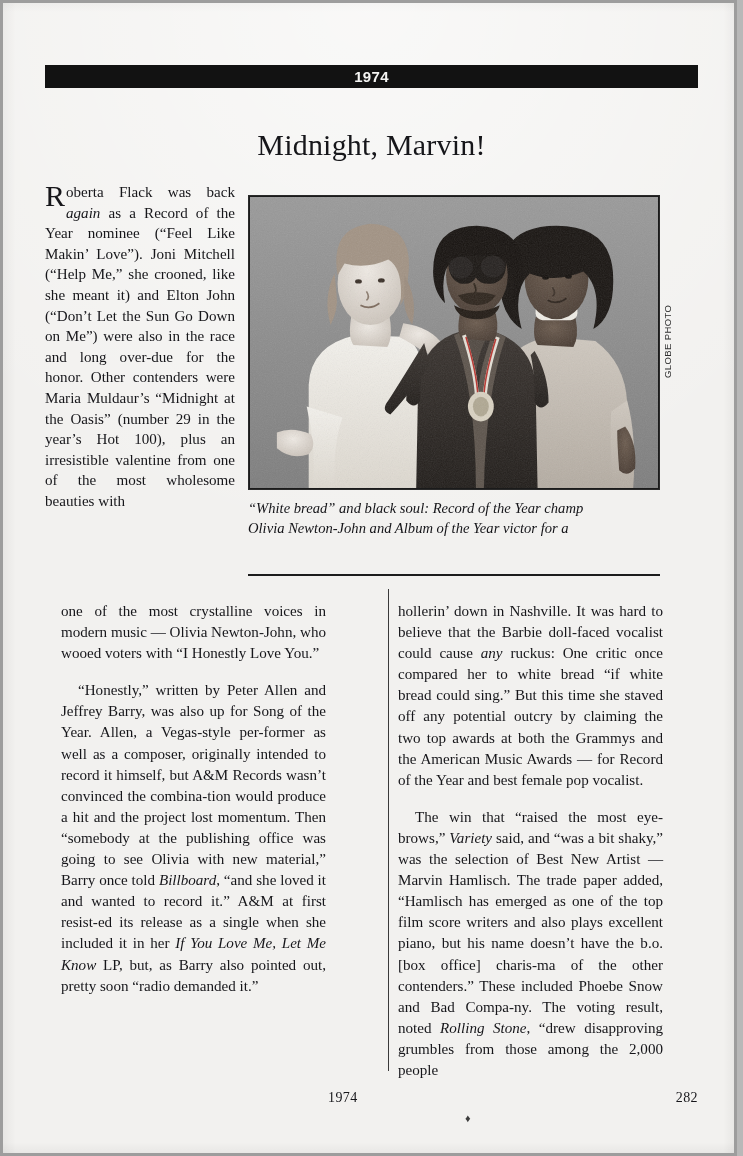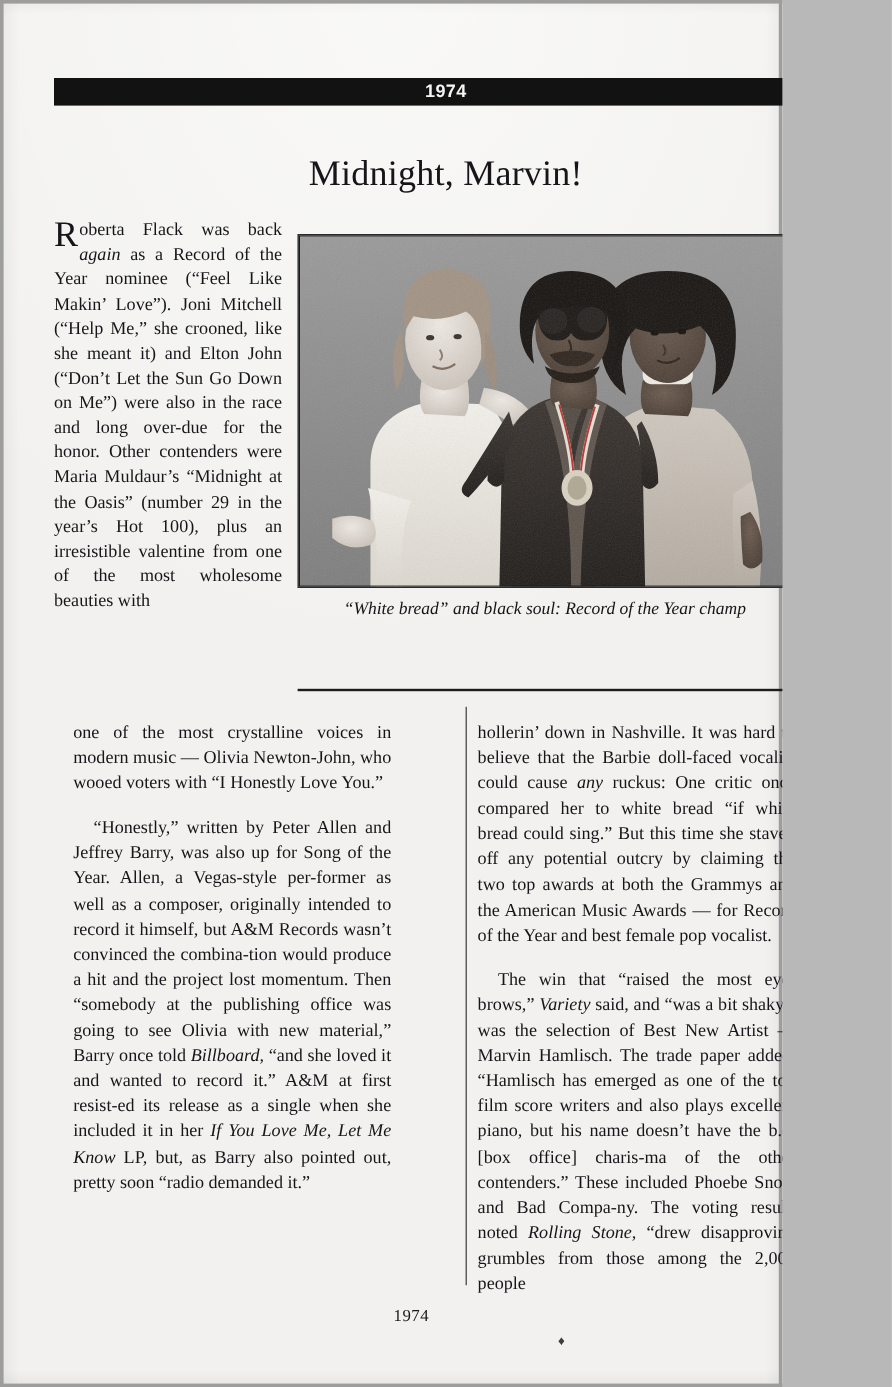--- a/index.html
+++ b/index.html
@@ -2,21 +2,21 @@
 <html><head>
 <meta charset="utf-8">
 <style>
   html, body {
     margin: 0;
     padding: 0;
     background: #b8b8b8;
   }
   .page {
     position: relative;
-    width: 652px;
+    width: 737px;
     height: 1156px;
     background: #f2f1ef;
     overflow: hidden;
     box-sizing: border-box;
     font-family: "Liberation Serif", "DejaVu Serif", serif;
     color: #16161a;
   }
   
   .paper-tex {
     position: absolute;
@@ -134,21 +134,20 @@
 
   .caption {
     position: absolute;
     left: 203px;
     top: 316px;
     width: 412px;
     font-style: italic;
     font-size: 14.6px;
     line-height: 20.4px;
     color: #141418;
-    text-align: center;
   }
 
   .rule-under-caption {
     position: absolute;
     left: 203px;
     top: 392px;
     width: 412px;
     height: 2px;
     background: #1c1c1c;
   }
@@ -336,20 +335,21 @@
           <rect x="0" y="0" width="412" height="295" filter="url(#grain)" opacity="0.55"></rect>
           <rect x="0" y="0" width="412" height="295" fill="none" stroke="#1b1b1b" stroke-width="2"></rect>
         </svg>
       </div>
     </div>
 
     <div class="photo-credit">GLOBE PHOTO</div>
 
     <div class="caption">
       <span style="display: block;">“White bread” and black soul: Record of the Year champ</span>
+      <span style="display: block;">Olivia Newton-John and Album of the Year victor for a</span>
     </div>
 
     <div class="rule-under-caption"></div>
   </div>
 
   <div class="body-cols">
     <div class="col col-left">
         <p><span>one of the most crystalline voices in modern music — Olivia Newton-John, who wooed voters with “I Honestly Love You.”</span></p>
         <p class="indent"><span>“Honestly,” written by Peter Allen and Jeffrey Barry, was also up for Song of the Year. Allen, a Vegas-style per-former as well as a composer, originally intended to record it himself, but A&amp;M Records wasn’t convinced the combina-tion would produce a hit and the project lost momentum. Then “somebody at the publishing office was going to see Olivia with new material,” Barry once told </span><em>Billboard</em><span>, “and she loved it and wanted to record it.” A&amp;M at first resist-ed its release as a single when she included it in her </span><em>If You Love Me, Let Me Know</em><span> LP, but, as Barry also pointed out, pretty soon “radio demanded it.”</span></p>
       </div>

